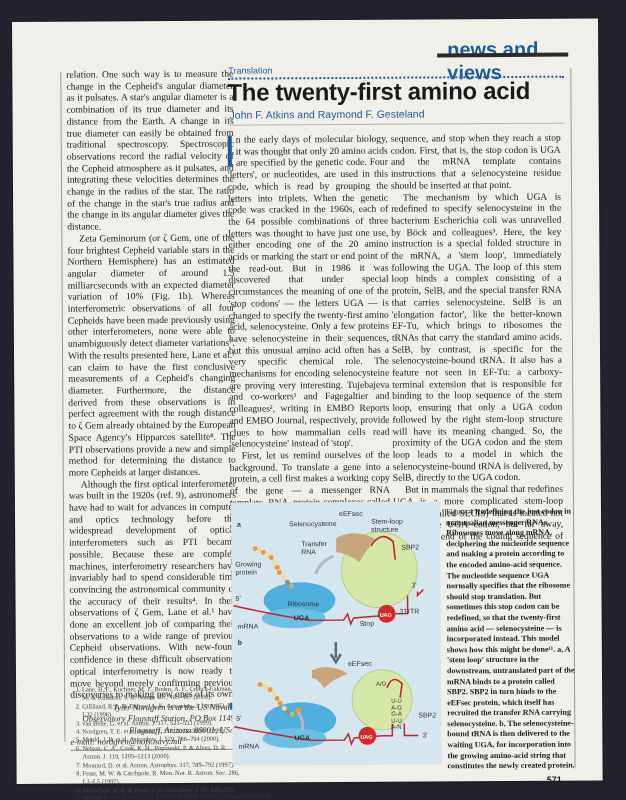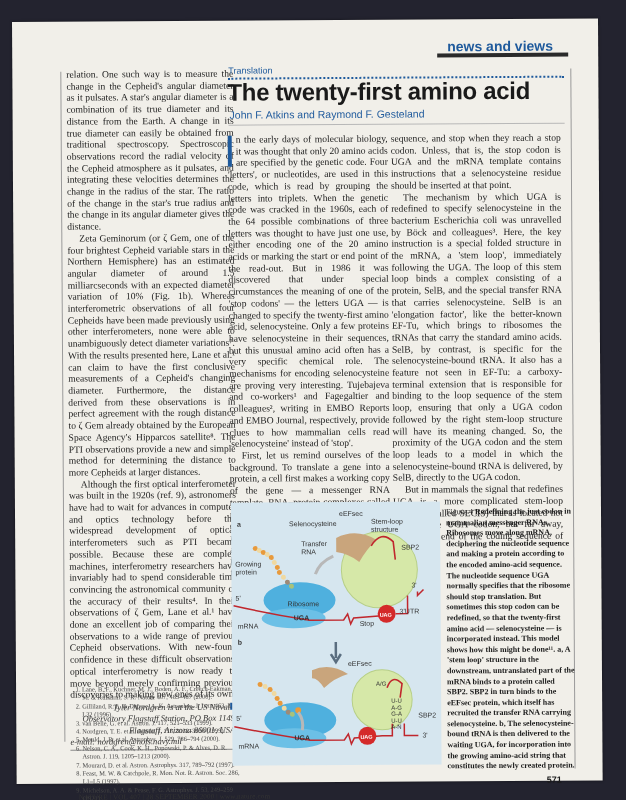--- a/index.html
+++ b/index.html
@@ -1,18 +1,18 @@
 <!DOCTYPE html>
 <html><head>
 <meta charset="utf-8">
 <style>
   html,body{margin:0;padding:0;}
   body{width:626px;height:800px;background:#23232f;position:relative;overflow:hidden;font-family:"Liberation Serif",serif;}
   .paper{position:absolute;left:12px;top:22px;width:586px;height:762px;background:#f1efe9;transform:rotate(-0.35deg);transform-origin:0 0;box-shadow:0 0 3px rgba(0,0,0,.5);}
-  .section-tag{position:absolute;left:435px;top:19px;font-family:"Liberation Sans",sans-serif;font-weight:bold;font-size:14px;color:#1f5a9c;}
+  .section-tag{position:absolute;left:435px;top:19px;font-family:"Liberation Sans",sans-serif;font-weight:bold;font-size:20px;color:#1f5a9c;}
   .section-rule{position:absolute;left:425px;top:34px;width:131px;height:4px;background:#2a2a2a;}
   .vrule-left{position:absolute;left:48px;top:50px;width:1px;height:670px;background:#9a9a9a;}
   .vrule-right{position:absolute;left:558px;top:50px;width:1px;height:700px;background:#9a9a9a;}
   .col{position:absolute;font-size:9.6px;line-height:11.7px;color:#1c1c1c;text-align:justify;}
   .col p{margin:0;}
   .col p.ind{text-indent:12px;}
   .col1{left:54px;top:47px;width:167px;}
   .col2{left:215px;top:113px;width:160px;}
   .col3{left:378px;top:113px;width:170px;}
   .kicker{position:absolute;left:216px;top:45px;font-family:"Liberation Sans",sans-serif;font-weight:normal;font-size:9px;color:#1f5a9c;}
@@ -72,21 +72,21 @@
   <div class="title">The twenty-first amino acid</div>
   <div class="authors">John F. Atkins and Raymond F. Gesteland</div>
   <div class="authors-rule"></div>
 
   <div class="col col2">
     <p><span class="dropcap"></span><span>n the early days of molecular biology, it was thought that only 20 amino acids are specified by the genetic code. Four 'letters', or nucleotides, are used in this code, which is read by grouping the letters into triplets. When the genetic code was cracked in the 1960s, each of the 64 possible combinations of three letters was thought to have just one use, either encoding one of the 20 amino acids or marking the start or end point of the read-out. But in 1986 it was discovered that under special circumstances the meaning of one of the 'stop codons' — the letters UGA — is changed to specify the twenty-first amino acid, selenocysteine. Only a few proteins have selenocysteine in their sequences, but this unusual amino acid often has a very specific chemical role. The mechanisms for encoding selenocysteine are proving very interesting. Tujebajeva and co-workers¹ and Fagegaltier and colleagues², writing in EMBO Reports and EMBO Journal, respectively, provide clues to how mammalian cells read 'selenocysteine' instead of 'stop'.</span></p>
     <p class="ind">First, let us remind ourselves of the background. To translate a gene into a protein, a cell first makes a working copy of the gene — a messenger RNA template. RNA–protein complexes called ribosomes then read along the template, deciphering what each nucleotide triplet means. They start at the triplet AUG, adding amino acids sequentially (brought in by transfer RNAs) as specified by the following triplets in the</p>
   </div>
 
   <div class="col col3">
-    <p>sequence, and stop when they reach a stop codon. Unless, that is, the stop codon is UGA and the mRNA template contains instructions that a selenocysteine residue should be inserted at that point.</p>
+    <p>sequence, and stop when they reach a stop codon. First, that is, the stop codon is UGA and the mRNA template contains instructions that a selenocysteine residue should be inserted at that point.</p>
     <p class="ind">The mechanism by which UGA is redefined to specify selenocysteine in the bacterium Escherichia coli was unravelled by Böck and colleagues³. Here, the key instruction is a special folded structure in the mRNA, a 'stem loop', immediately following the UGA. The loop of this stem loop binds a complex consisting of a protein, SelB, and the special transfer RNA that carries selenocysteine. SelB is an 'elongation factor', like the better-known EF-Tu, which brings to ribosomes the tRNAs that carry the standard amino acids. SelB, by contrast, is specific for the selenocysteine-bound tRNA. It also has a feature not seen in EF-Tu: a carboxy-terminal extension that is responsible for binding to the loop sequence of the stem loop, ensuring that only a UGA codon followed by the right stem-loop structure will have its meaning changed. So, the proximity of the UGA codon and the stem loop leads to a model in which the selenocysteine-bound tRNA is delivered, by SelB, directly to the UGA codon.</p>
     <p class="ind">But in mammals the signal that redefines UGA is a more complicated stem-loop structure (called SECIS) that is located not next to the UGA codon, but far away, beyond the end of the coding sequence of the mRNA⁴</p>
   </div>
 
   <div class="figure">
     <svg width="209" height="263" viewBox="0 0 209 263">
 
       <ellipse cx="68" cy="98" rx="36" ry="18" fill="#4fb0de"></ellipse>
       <ellipse cx="62" cy="116" rx="32" ry="10" fill="#6cc0e6"></ellipse>
       <circle cx="148" cy="68" r="38" fill="#d6e8a8" stroke="#b7cf86"></circle>

